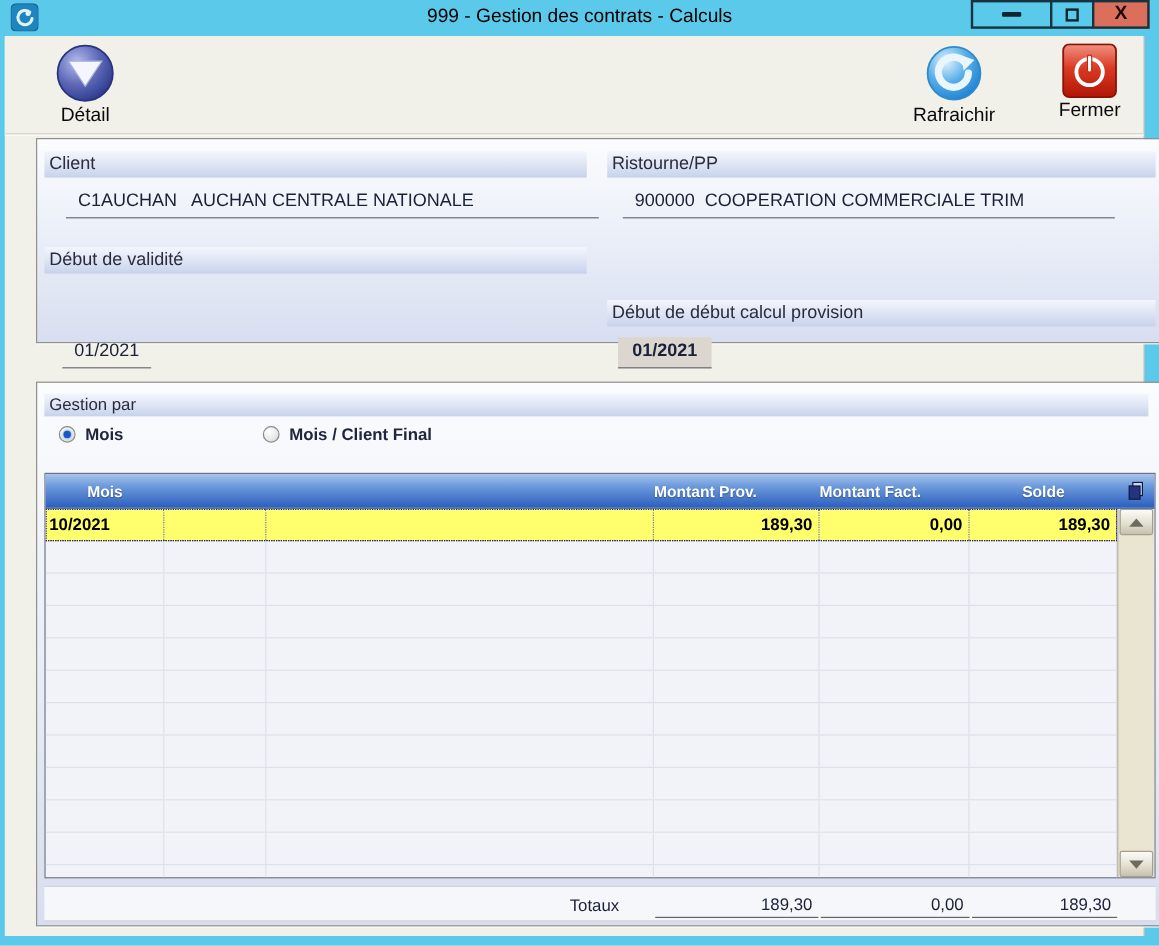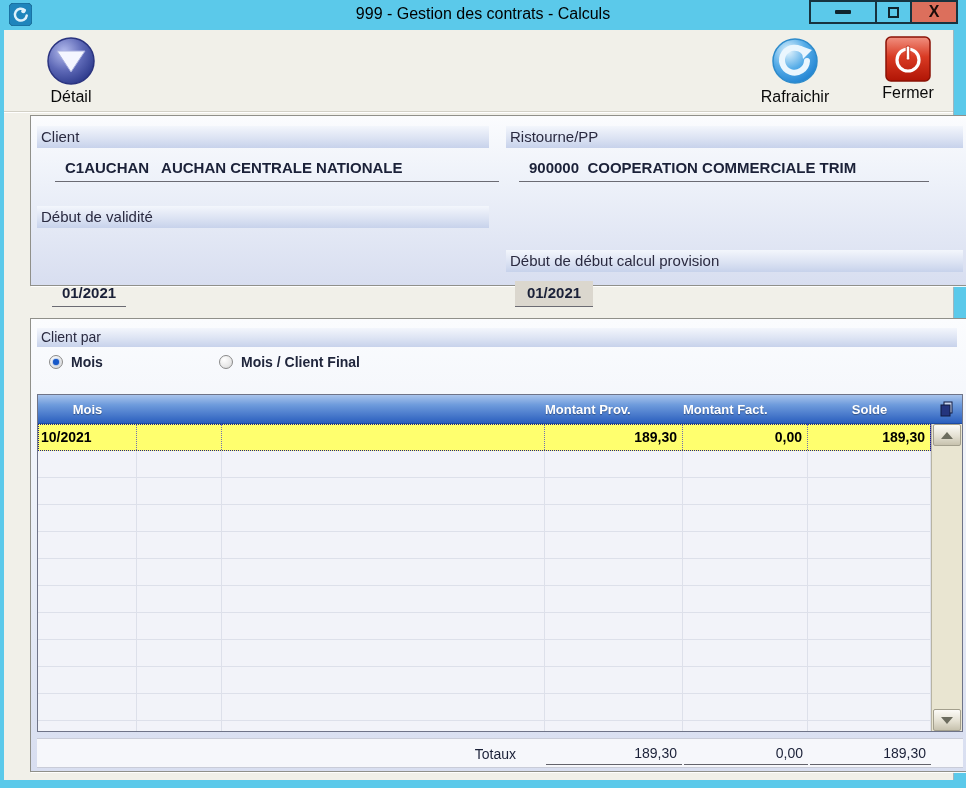--- a/index.html
+++ b/index.html
@@ -39,21 +39,21 @@
   .groupbox { position:absolute; left:26px; width:938px; border:1px solid #90908A;
     border-radius:0; background:linear-gradient(180deg,#FBFCFE 0%,#EDF1F9 40%,#D8DEF0 100%);
     box-shadow:1px 1px 0 rgba(255,255,255,.9); }
   .box-form { top:85px; height:171px; }
   .box-cumuls { top:288px; height:454px; }
   .strip { position:absolute; height:22px; line-height:22px; padding-left:4px;
     font-size:15px; color:#2A2A40;
     background:linear-gradient(180deg,#F3F6FC 0%,#DCE3F3 55%,#C7D2EB 100%); }
   
   .field { position:absolute; border-bottom:1px solid #6B6B73; font-size:15px;
-    font-weight:700; color:#1B2138; white-space:pre; padding:3px 0 5px 10px; }
+    font-weight:400; color:#1B2138; white-space:pre; padding:3px 0 5px 10px; }
   .field.date { text-align:center; padding-left:0;margin-top:45px; }
   .field.disabled { background:#DBD7CE; font-weight:700; }
   
   .radio-item { position:absolute; display:flex; align-items:center; }
   .radio { width:14px; height:14px; border-radius:50%; border:1px solid #8A8A8A;
     background:radial-gradient(circle at 35% 30%, #FFFFFF 0%, #E8E8E8 60%, #CFCFCF 100%);
     position:relative; }
   .radio-item.checked .radio::after { content:""; position:absolute; left:3px; top:3px;
     width:6px; height:6px; border-radius:50%; background:#1758C8;
     box-shadow:0 0 2px #1758C8; }
@@ -184,21 +184,21 @@
     <div class="field" style="left:488px; top:40px; width:410px;">900000  COOPERATION COMMERCIALE TRIM</div>
 
     <div class="strip" style="left:6px; top:90px; width:452px;">Début de validité</div>
     <div class="strip" style="left:475px; top:90px; width:457px;margin-top:44px;">Début de début calcul provision</div>
 
     <div class="field date" style="left:21px; top:120px; width:74px;">01/2021</div>
     <div class="field date disabled" style="left:484px; top:120px; width:78px;">01/2021</div>
   </div>
 
   <div class="groupbox box-cumuls">
-    <div class="strip" style="left:6px; top:9px; width:920px; height:19px; line-height:19px; font-size:14px;">Client par</div>
+    <div class="strip" style="left:6px; top:9px; width:920px; height:19px; line-height:19px; font-size:14px;">Gestion par</div>
 
     <div class="radio-item checked" style="left:18px; top:35px;">
       <div class="radio"></div>
       <div class="radio-label">Mois</div>
     </div>
     <div class="radio-item" style="left:188px; top:35px;">
       <div class="radio"></div>
       <div class="radio-label">Mois / Client Final</div>
     </div>
 

